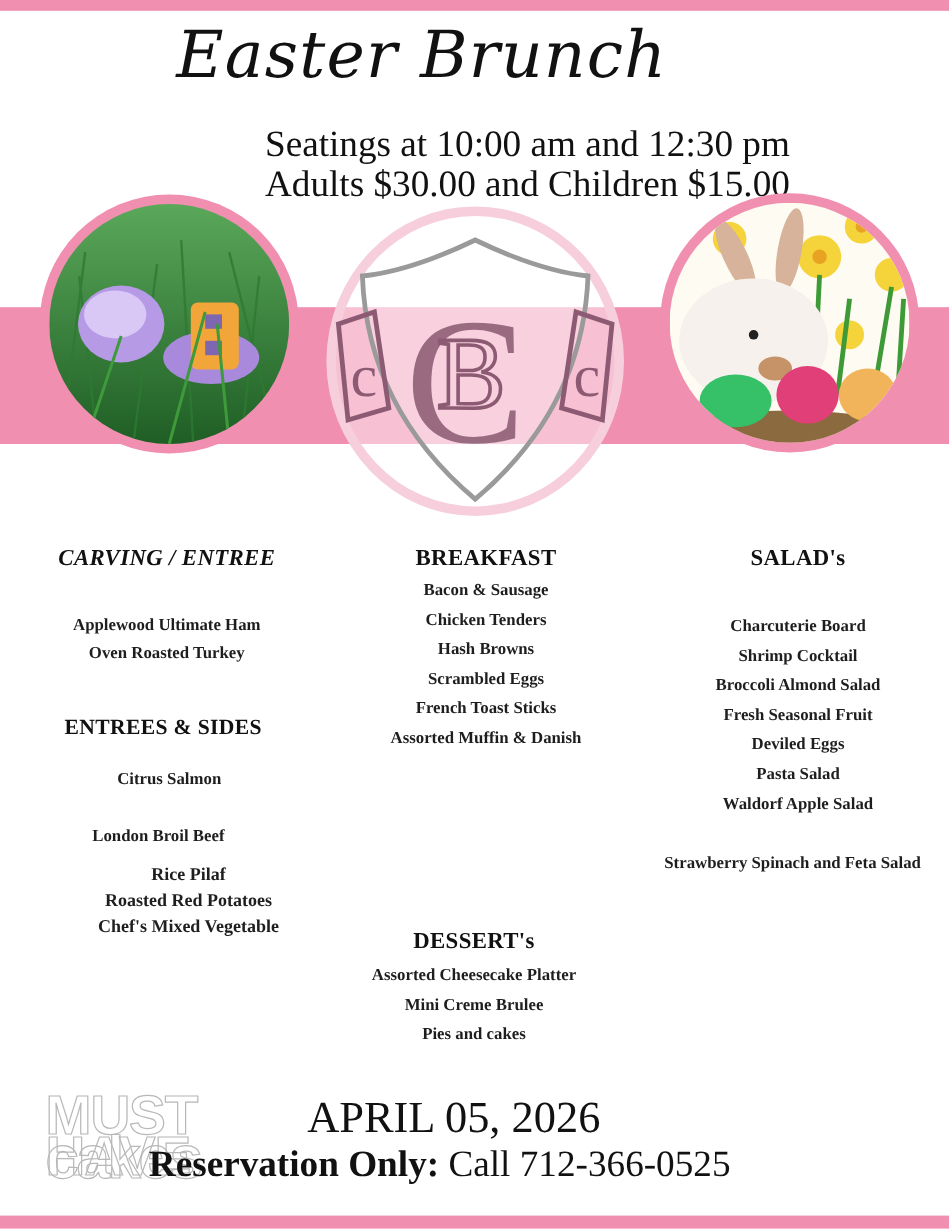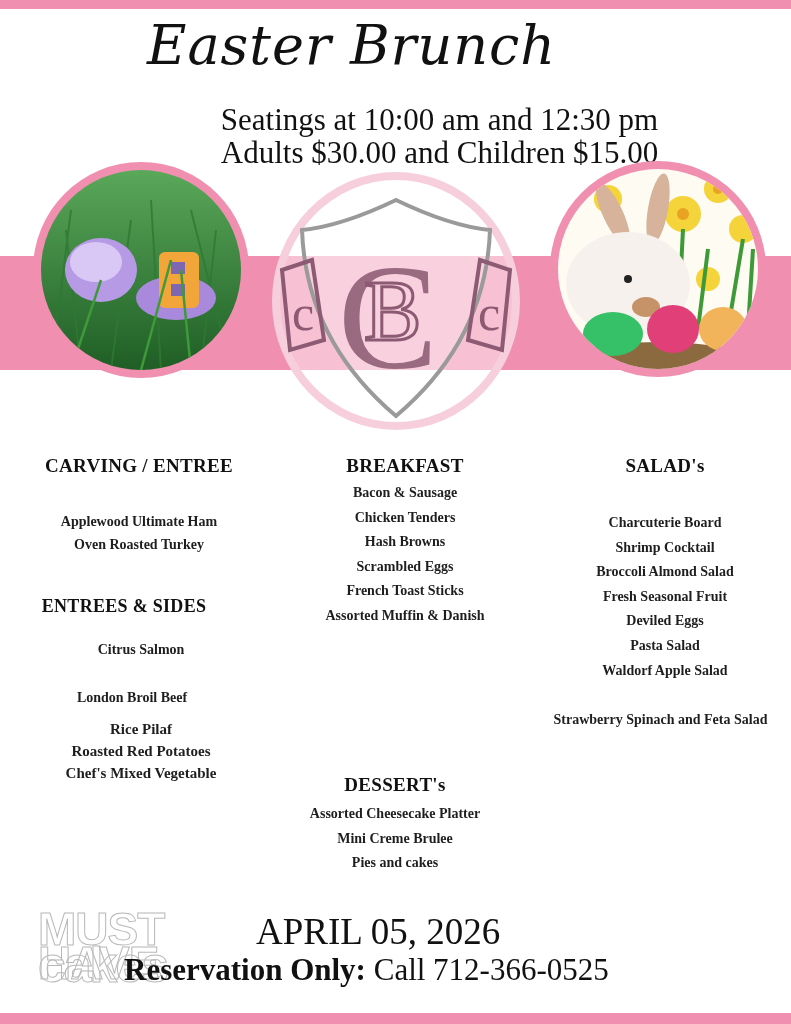--- a/index.html
+++ b/index.html
@@ -110,33 +110,33 @@
     <ellipse cx="70" cy="115" rx="62" ry="52" fill="#f6f1ec"></ellipse>
     <circle cx="70" cy="110" r="4" fill="#222"></circle>
     <ellipse cx="88" cy="138" rx="14" ry="10" fill="#c69268"></ellipse>
     <ellipse cx="100" cy="195" rx="100" ry="22" fill="#8a6a3e"></ellipse>
     <ellipse cx="55" cy="165" rx="30" ry="22" fill="#36c068"></ellipse>
     <ellipse cx="115" cy="160" rx="26" ry="24" fill="#e03f78"></ellipse>
     <ellipse cx="165" cy="160" rx="24" ry="22" fill="#f2b45a"></ellipse>
   </svg>
 </div>
 
-<div class="abs col" style="left:14px;top:455px;width:250px;">
+<div class="abs col" style="left:14px;top:455px;width:250px;font-style:italic;">
   <div class="hdr">CARVING / ENTREE</div>
 </div>
 <div class="abs col" style="left:14px;top:510px;width:250px;">
   <div class="item" style="line-height:23px;">Applewood Ultimate Ham</div>
   <div class="item" style="line-height:23px;">Oven Roasted Turkey</div>
 </div>
-<div class="abs col" style="left:2px;top:596px;width:244px;">
+<div class="abs col" style="left:14px;top:596px;width:244px;">
   <div class="hdr" style="font-size:18px;">ENTREES &amp; SIDES</div>
 </div>
 <div class="abs col item" style="left:14px;top:638px;width:254px;">Citrus Salmon</div>
 <div class="abs col item" style="left:5px;top:686px;width:254px;">London Broil Beef</div>
-<div class="abs col" style="left:14px;top:718px;width:254px;">
+<div class="abs col" style="left:30px;top:718px;width:254px;">
   <div class="item" style="font-size:15px;line-height:22px;">Rice Pilaf</div>
   <div class="item" style="font-size:15px;line-height:22px;">Roasted Red Potatoes</div>
   <div class="item" style="font-size:15px;line-height:22px;">Chef's Mixed Vegetable</div>
 </div>
 
 <div class="abs col" style="left:290px;top:455px;width:230px;">
   <div class="hdr" style="margin-bottom:4px;">BREAKFAST</div>
   <div class="item">Bacon &amp; Sausage</div>
   <div class="item">Chicken Tenders</div>
   <div class="item">Hash Browns</div>

